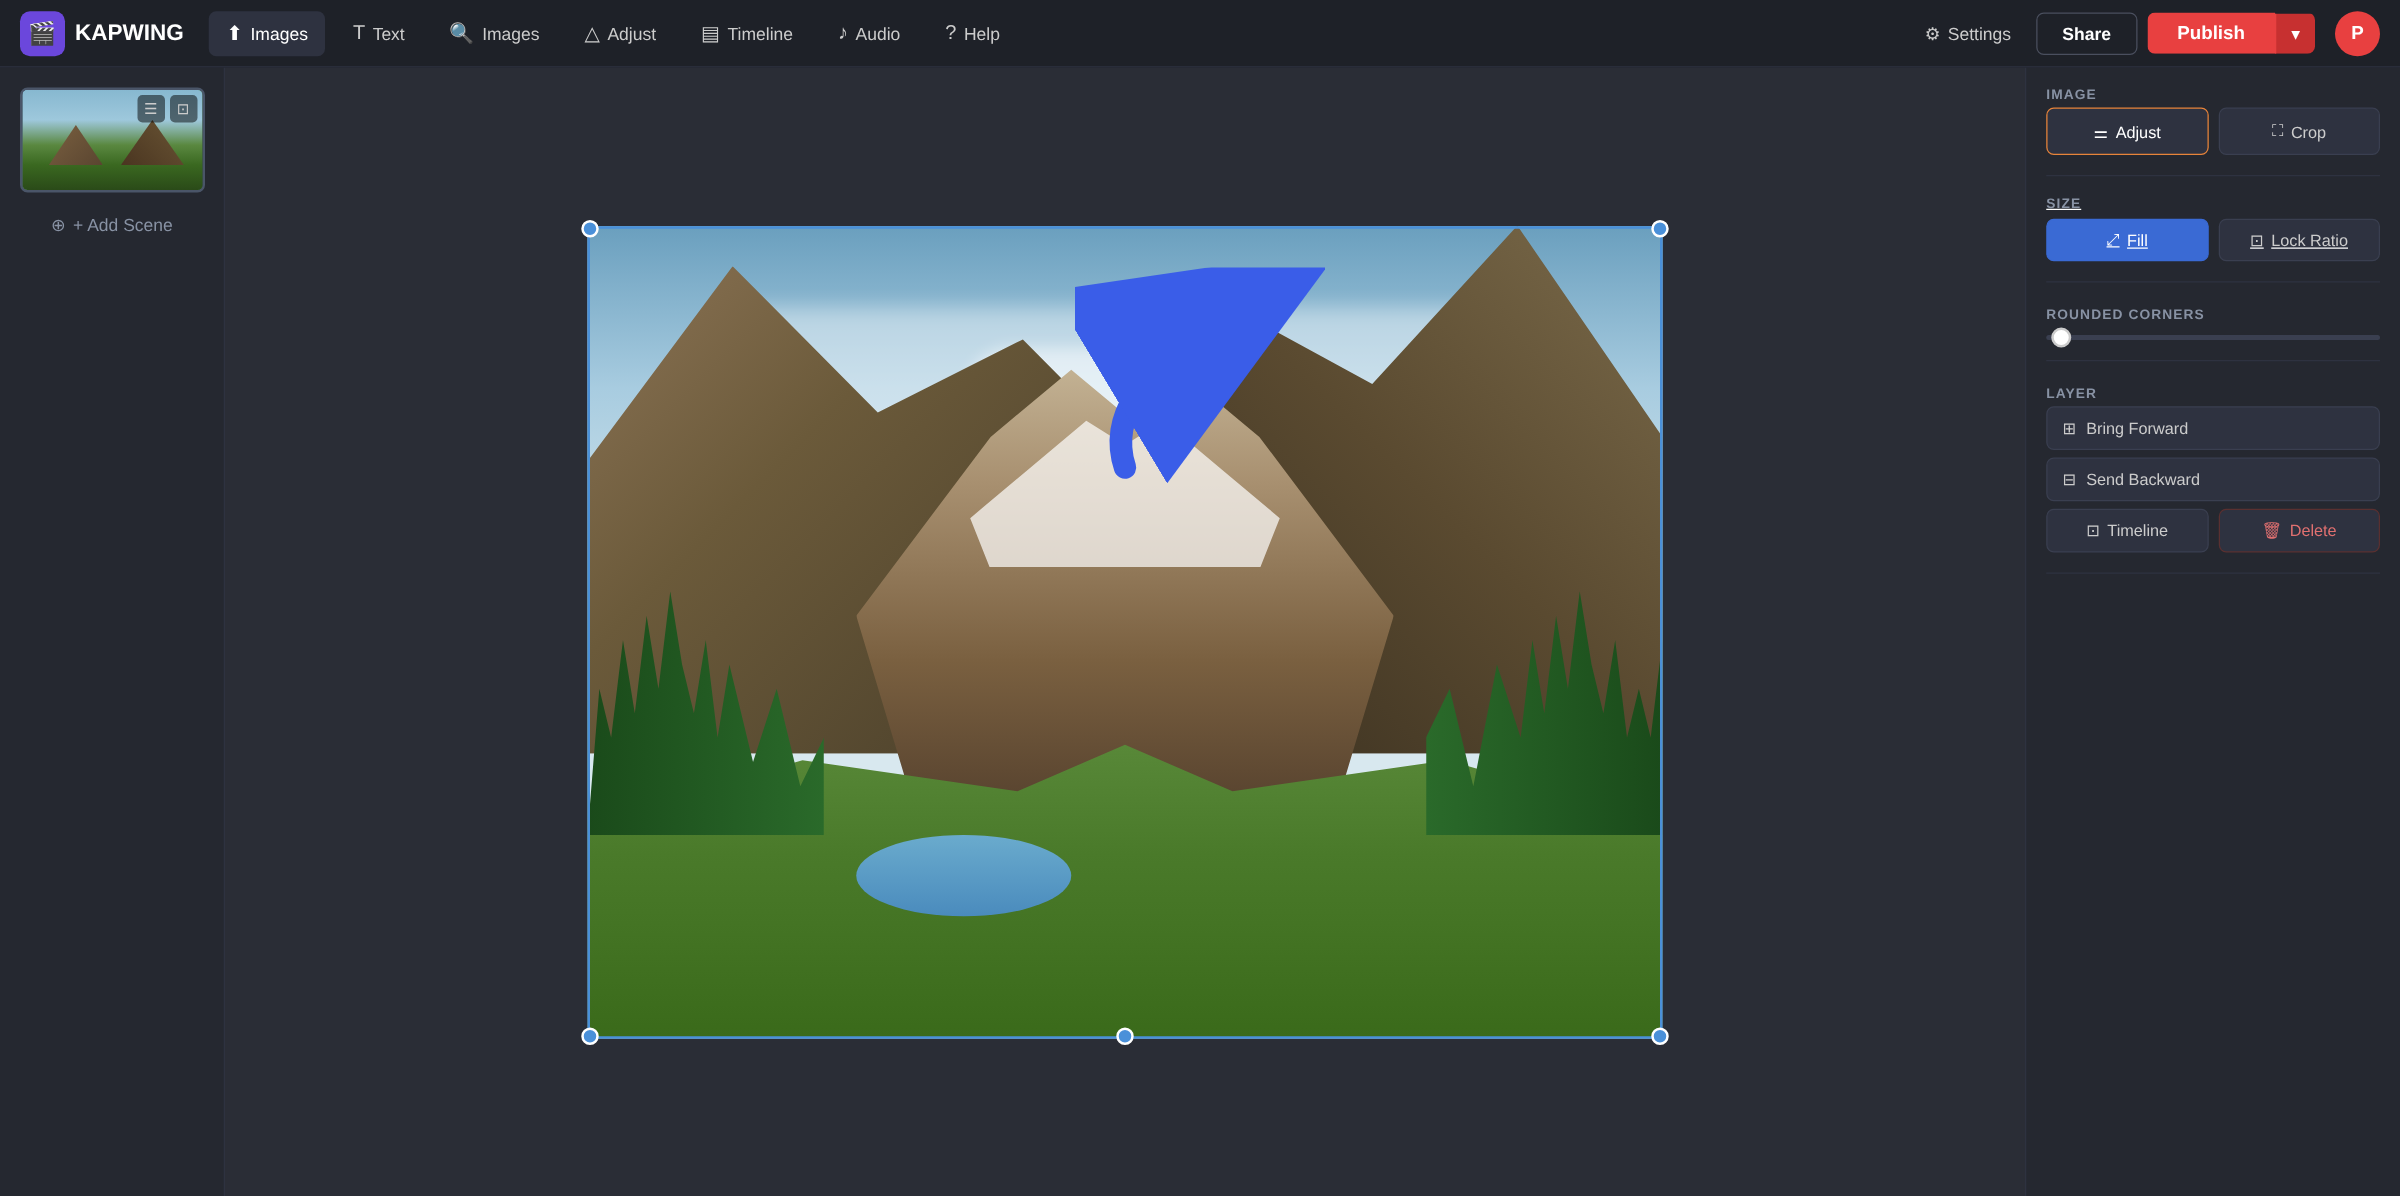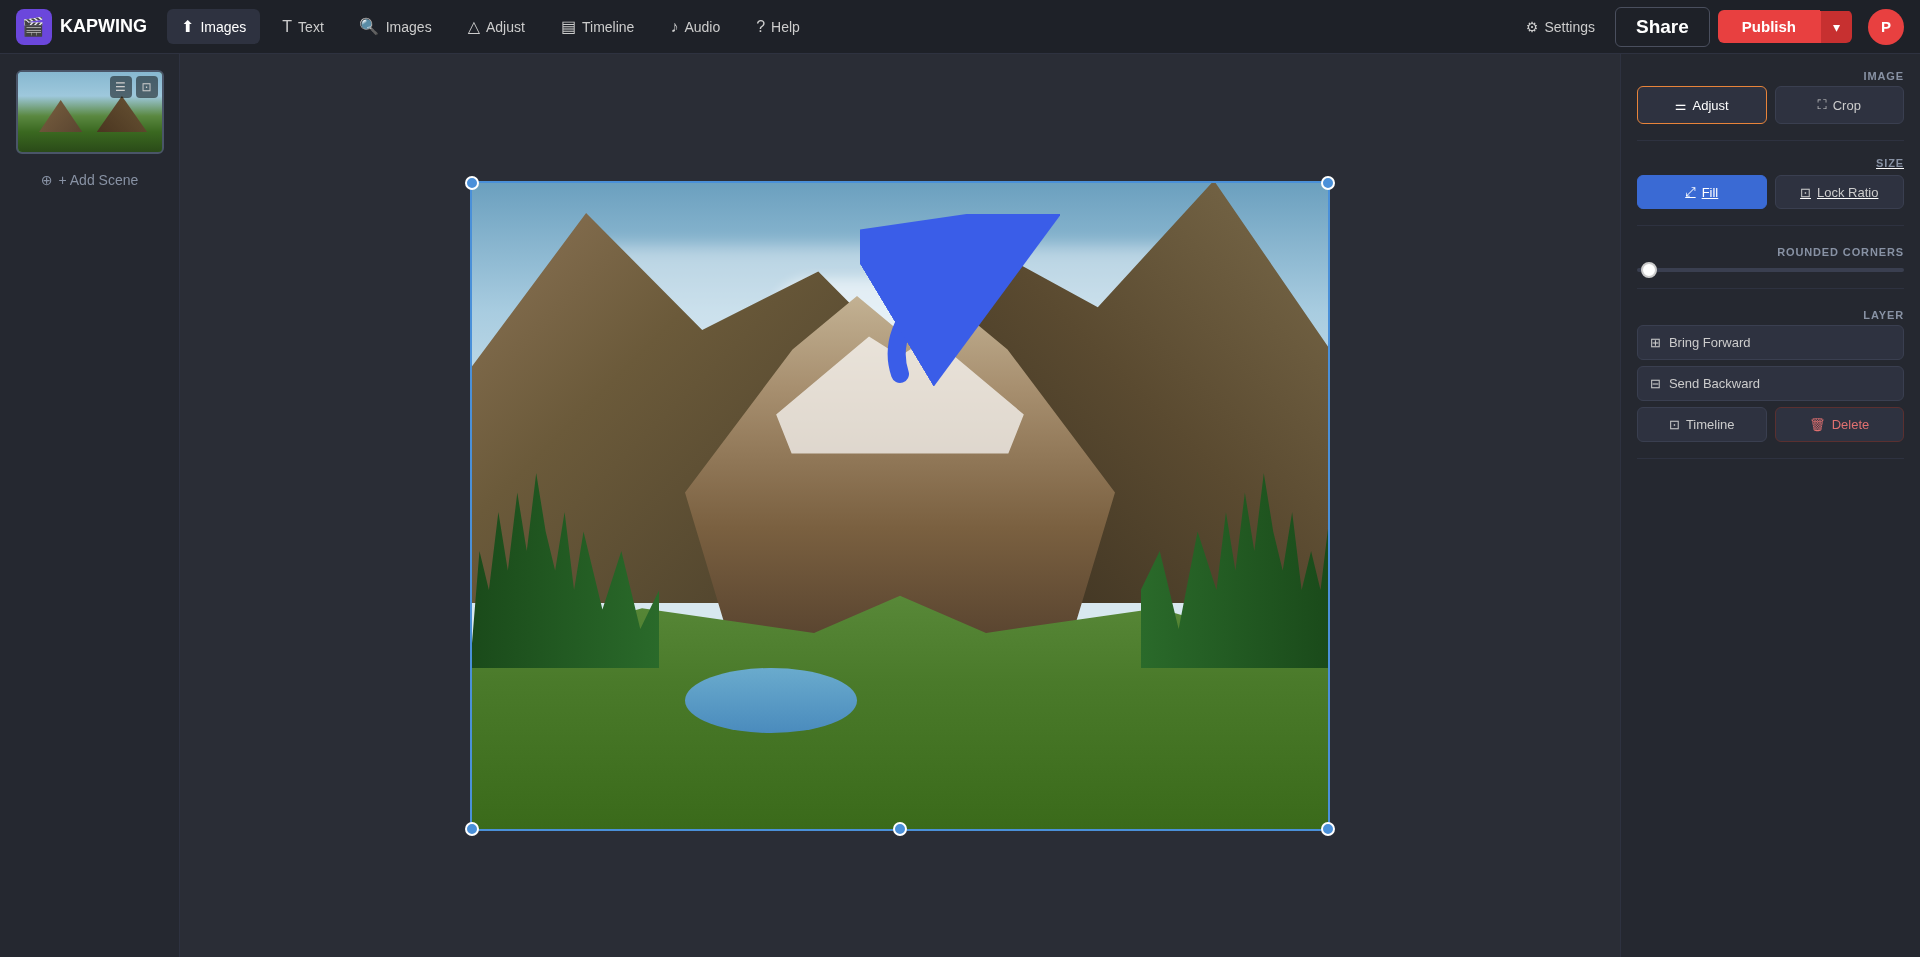--- a/index.html
+++ b/index.html
@@ -16,21 +16,21 @@
     .toolbar-btn {
       display: flex; align-items: center; gap: 6px; padding: 8px 14px;
       border-radius: 6px; border: none; cursor: pointer; font-size: 14px; font-weight: 500;
       background: transparent; color: #ccc; transition: background 0.15s;
     }
     .toolbar-btn.upload { background: #2e3240; color: #fff; }
     .toolbar-btn .icon { font-size: 16px; }
     .nav-spacer { flex: 1; }
     .share-btn {
       padding: 8px 20px; border-radius: 6px; border: 1px solid #4a4f5e;
-      background: transparent; color: #fff; font-size: 19px; font-weight: 600; cursor: pointer;
+      background: transparent; color: #fff; font-size: 14px; font-weight: 600; cursor: pointer;
     }
     .publish-group { display: flex; align-items: flex-end; border-radius: 6px; overflow: hidden; }
     .publish-btn {
       padding: 8px 24px; background: #e84040; color: #fff; font-size: 15px; font-weight: 700;
       border: none; cursor: pointer;
     }
     .publish-arrow {
       padding: 8px 12px; background: #c73030; color: #fff; border: none; cursor: pointer;
       font-size: 14px; border-left: 1px solid #e84040;
     }
@@ -176,21 +176,21 @@
     .handle.bl { bottom: -7px; left: -7px; }
     .handle.br { bottom: -7px; right: -7px; }
     .handle.bottom-center { bottom: -7px; left: calc(50% - 7px); }
 
     
     .right-panel {
       width: 300px; background: #252830; border-left: 1px solid #2e3240;
       display: flex; flex-direction: column; padding: 16px; gap: 12px; flex-shrink: 0; overflow-y: auto;
     }
     .panel-section-label {
-      font-size: 11px; font-weight: 600; color: #8892a4; letter-spacing: 0.08em; text-transform: uppercase; margin-bottom: 4px; text-align: right;
+      font-size: 11px; font-weight: 600; color: #8892a4; letter-spacing: 0.08em; text-transform: uppercase; margin-bottom: 4px;
     }
     .panel-btn-group { display: flex; gap: 8px; }
     .panel-btn {
       flex: 1; padding: 10px 8px; border-radius: 6px; border: 1px solid #3a3f50;
       background: #2e3240; color: #ccc; font-size: 13px; font-weight: 500; cursor: pointer;
       display: flex; align-items: center; justify-content: center; gap: 6px;
     }
     .panel-btn.active {
       border-color: #e8843a; background: #2e3240; color: #fff;
     }

